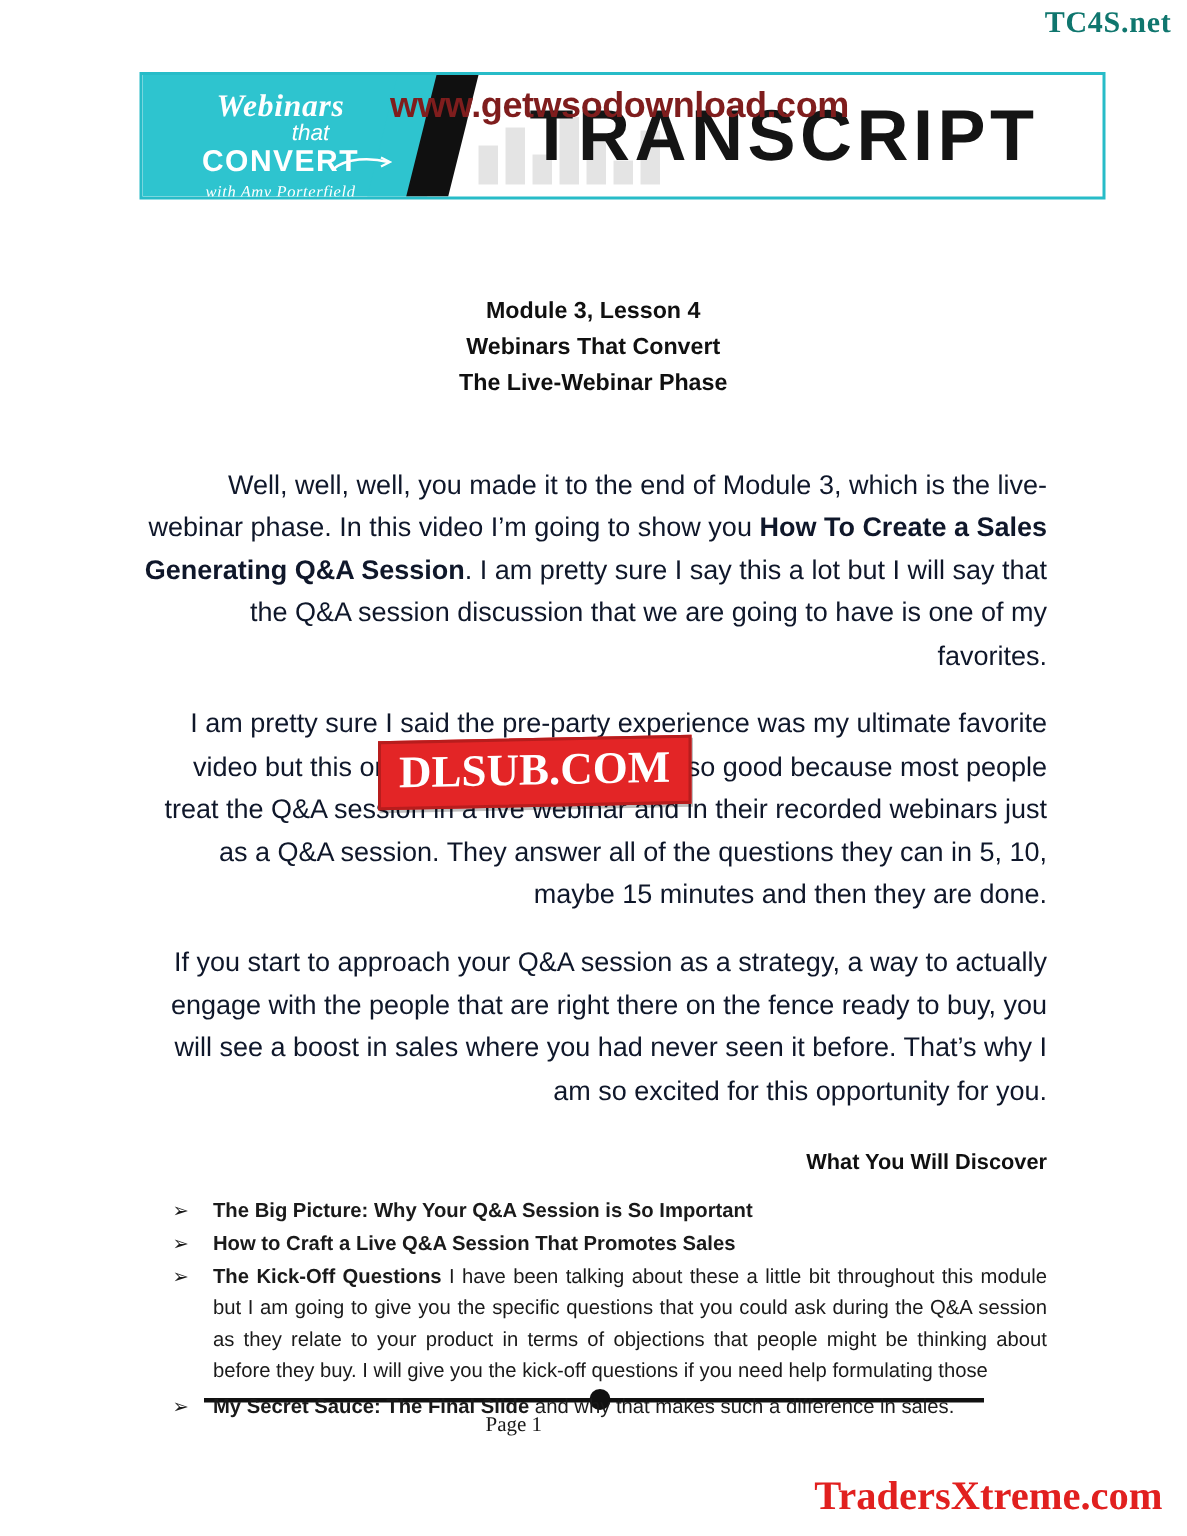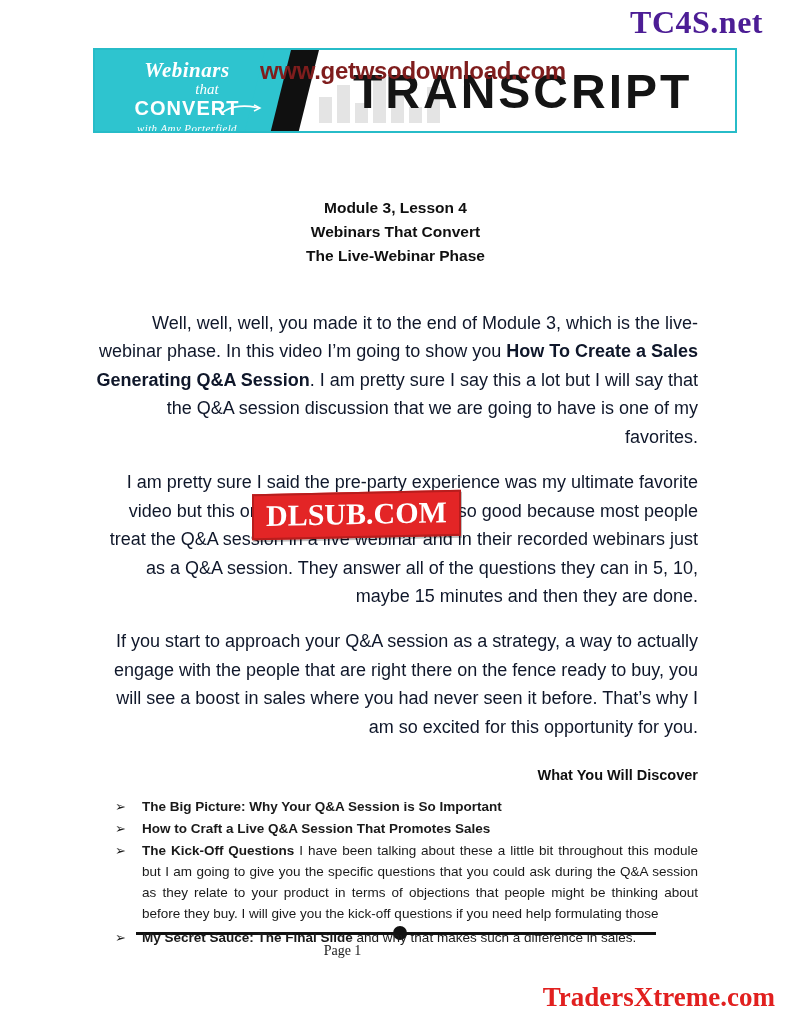--- a/index.html
+++ b/index.html
@@ -13,25 +13,25 @@
     font-family: "Liberation Sans", sans-serif;
     color: #000000;
     position: relative;
     overflow: hidden;
   }
 
   
   .wm-tc4s {
     position: absolute;
     top: 4px;
-    right: 28px;
-    font-family: "Liberation Serif", serif;
-    font-weight: bold;
-    font-size: 32px;
-    color: #4c1d95;
+    right: 10px;
+    font-family: "Liberation Serif", serif;
+    font-weight: bold;
+    font-size: 20px;
+    color: #0f766e;
     letter-spacing: 0.5px;
     z-index: 40;
   }
   .wm-getws {
     position: absolute;
     top: 57px;
     left: 260px;
     font-family: "Liberation Sans", sans-serif;
     font-weight: bold;
     font-size: 24px;
@@ -119,21 +119,21 @@
     line-height: 1.05;
   }
   .logo-webinars {
     font-family: "Liberation Serif", serif;
     font-style: italic;
     font-weight: bold;
     font-size: 21px;
     letter-spacing: 0.5px;
   }
   .logo-that {
-    font-family: Liberation Serif, serif;
+    font-family: Liberation Sans, sans-serif;
     font-style: italic;
     font-size: 15px;
     display: inline-block;
     margin-right: 4px;
     margin-left: 44px;
   }
   .logo-convert {
     font-family: "Liberation Sans", sans-serif;
     font-weight: bold;
     font-size: 20px;

